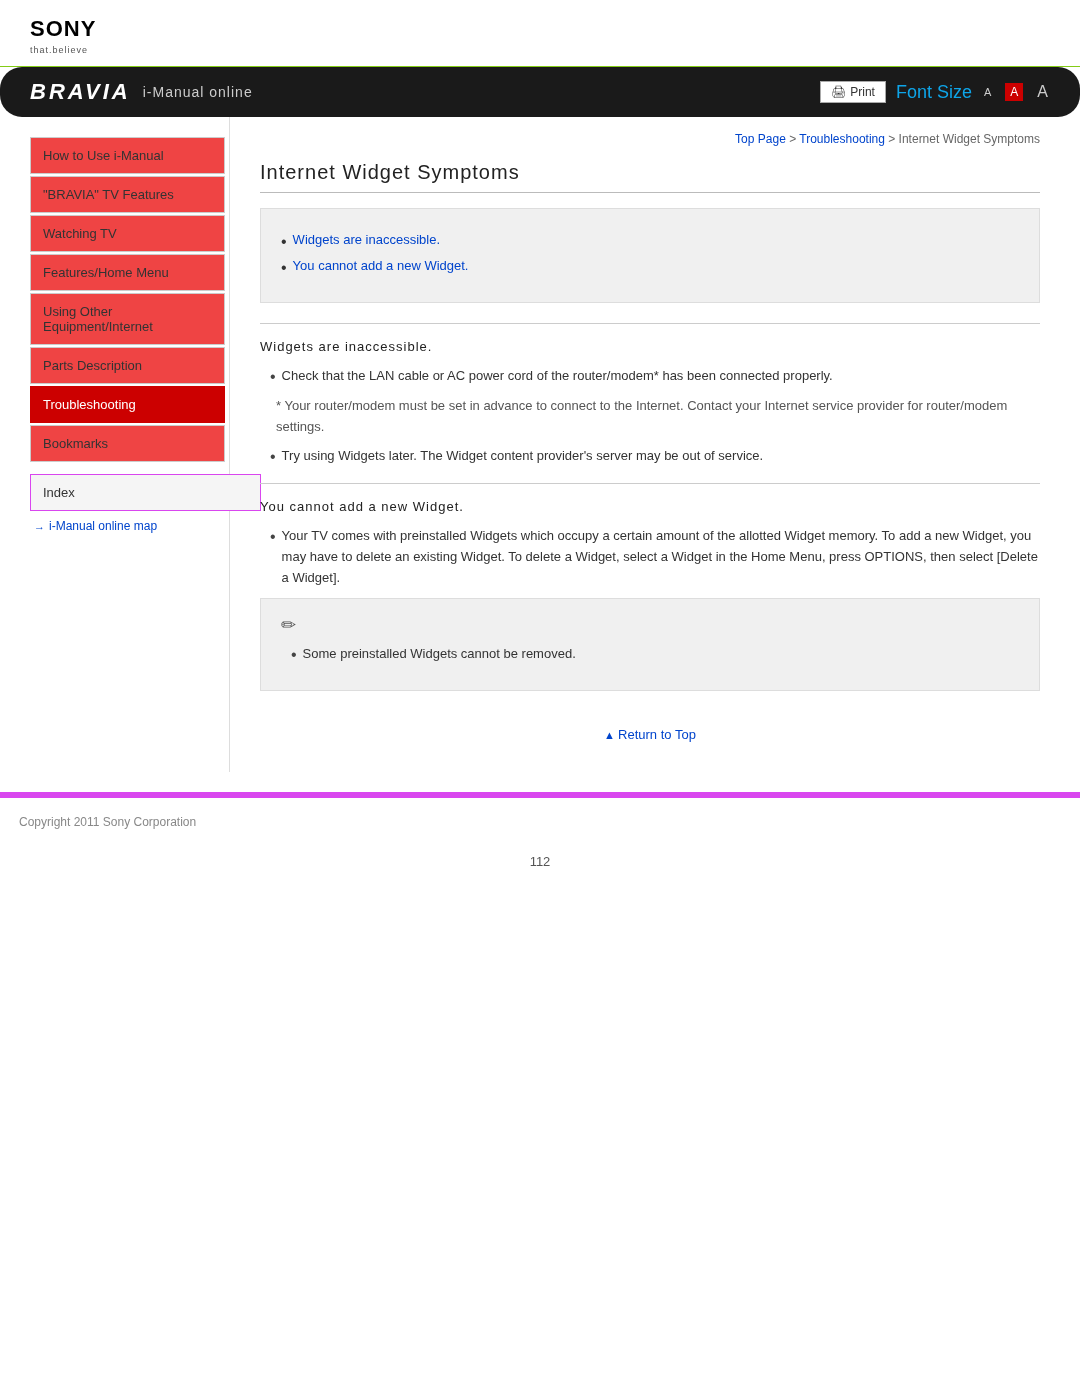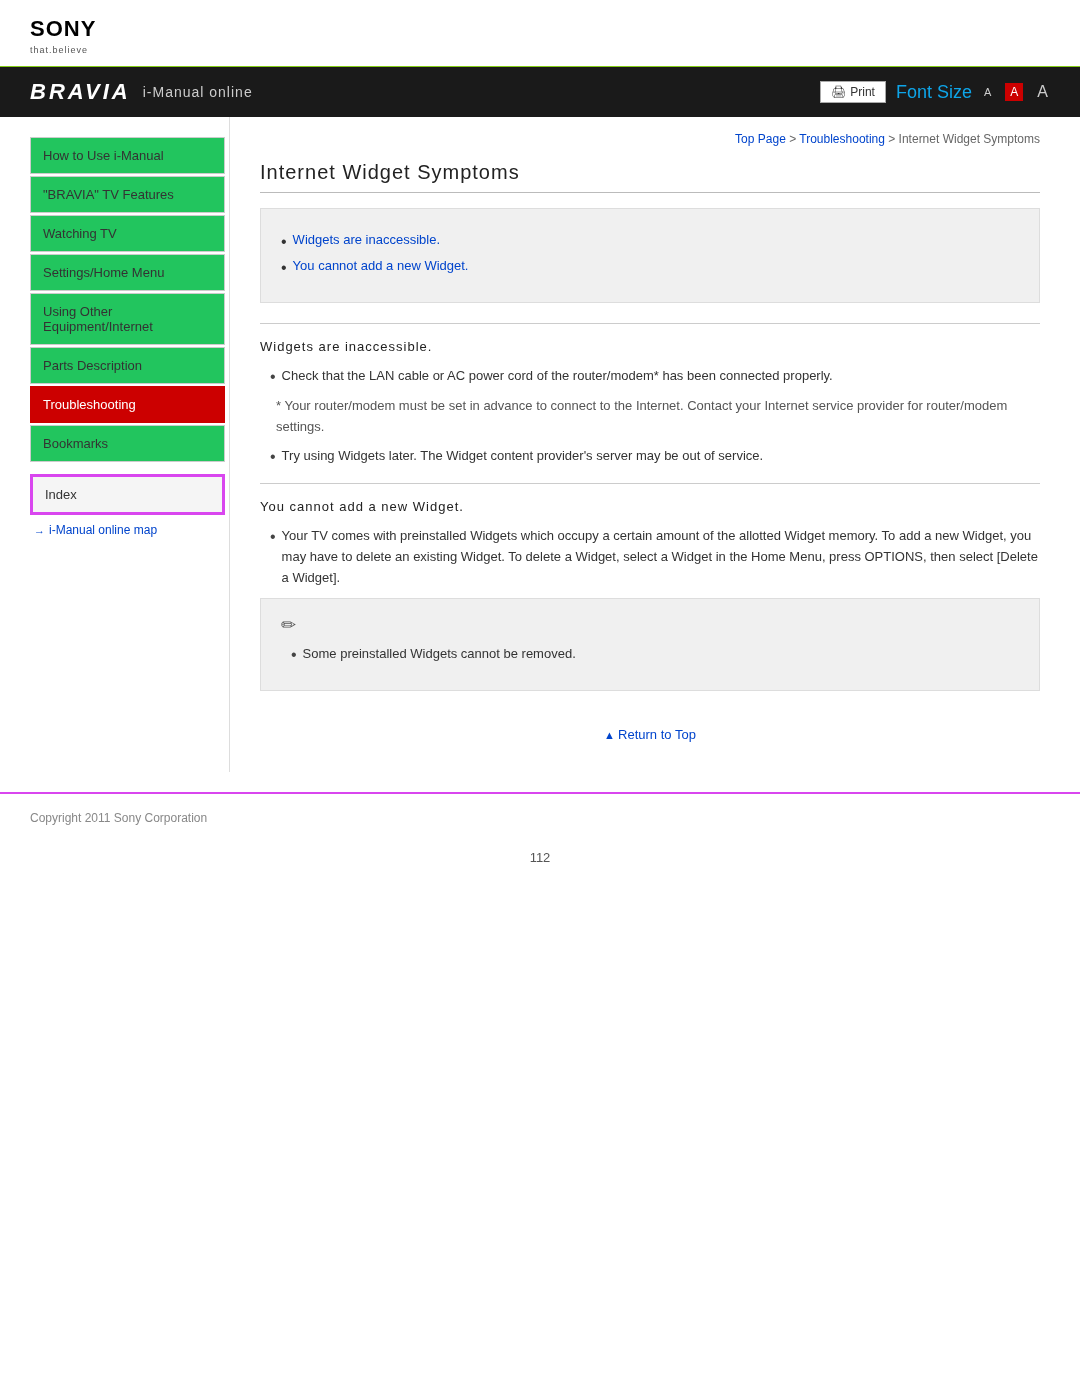--- a/index.html
+++ b/index.html
@@ -33,20 +33,21 @@
     }
 
     
     .top-bar {
       background: #1a1a1a;
       height: 50px;
       display: flex;
       align-items: center;
       justify-content: space-between;
       padding: 0 30px;
+      border-radius: 22px;
     }
     .bravia-title {
       display: flex;
       align-items: center;
       gap: 12px;
     }
     .bravia-text {
       font-family: 'Arial Black', Arial, sans-serif;
       font-size: 22px;
       font-weight: 900;
@@ -104,44 +105,44 @@
     .sidebar {
       width: 230px;
       min-width: 230px;
       padding: 20px 0 20px 30px;
       border-right: 1px solid #ddd;
     }
     .sidebar-item {
       display: block;
       padding: 10px 12px;
       border: 1px solid #ccc;
-      background: #22c55e;
+      background: #ef4444;
       margin-bottom: 2px;
       cursor: pointer;
       font-size: 13px;
       color: #333;
       text-decoration: none;
       width: 195px;
     }
     .sidebar-item.active {
       background: #cc0000;
       color: #fff;
       border-color: #cc0000;
     }
     .sidebar-item-index {
       display: block;
       padding: 10px 12px;
-      border: 3px solid #d946ef;
+      border: 1px solid #d946ef;
       background: #f5f5f5;
       margin-top: 12px;
       margin-bottom: 8px;
       cursor: pointer;
       font-size: 13px;
       color: #333;
-      width: 195px;
+      width: 231px;
     }
     .sidebar-map-link {
       display: flex;
       align-items: center;
       gap: 4px;
       font-size: 12px;
       color: #0044cc;
       margin-top: 6px;
       cursor: pointer;
       padding-left: 4px;
@@ -267,22 +268,22 @@
       font-size: 13px;
       cursor: pointer;
     }
     .return-arrow {
       color: #0044cc;
       font-size: 11px;
     }
 
     
     .footer {
-      border-top: 2px solid #d946ef;
-      padding: 15px 30px;
+      border-top: 6px solid #d946ef;
+      padding: 15px 19px;
       margin-top: 20px;
     }
     .footer-text {
       font-size: 12px;
       color: #888;
     }
 
     
     .page-number {
       text-align: center;
@@ -315,21 +316,21 @@
     <span class="font-size-a large">A</span>
   </div>
 </div>
 
 <div class="main-layout">
 
   <div class="sidebar">
     <a class="sidebar-item">How to Use i-Manual</a>
     <a class="sidebar-item">"BRAVIA" TV Features</a>
     <a class="sidebar-item">Watching TV</a>
-    <a class="sidebar-item">Settings/Home Menu</a>
+    <a class="sidebar-item">Features/Home Menu</a>
     <a class="sidebar-item">Using Other Equipment/Internet</a>
     <a class="sidebar-item">Parts Description</a>
     <a class="sidebar-item active">Troubleshooting</a>
     <a class="sidebar-item">Bookmarks</a>
 
     <div class="sidebar-item-index">Index</div>
 
     <div class="sidebar-map-link">
       <span class="arrow-icon">→</span>
       <span>i-Manual online map</span>

